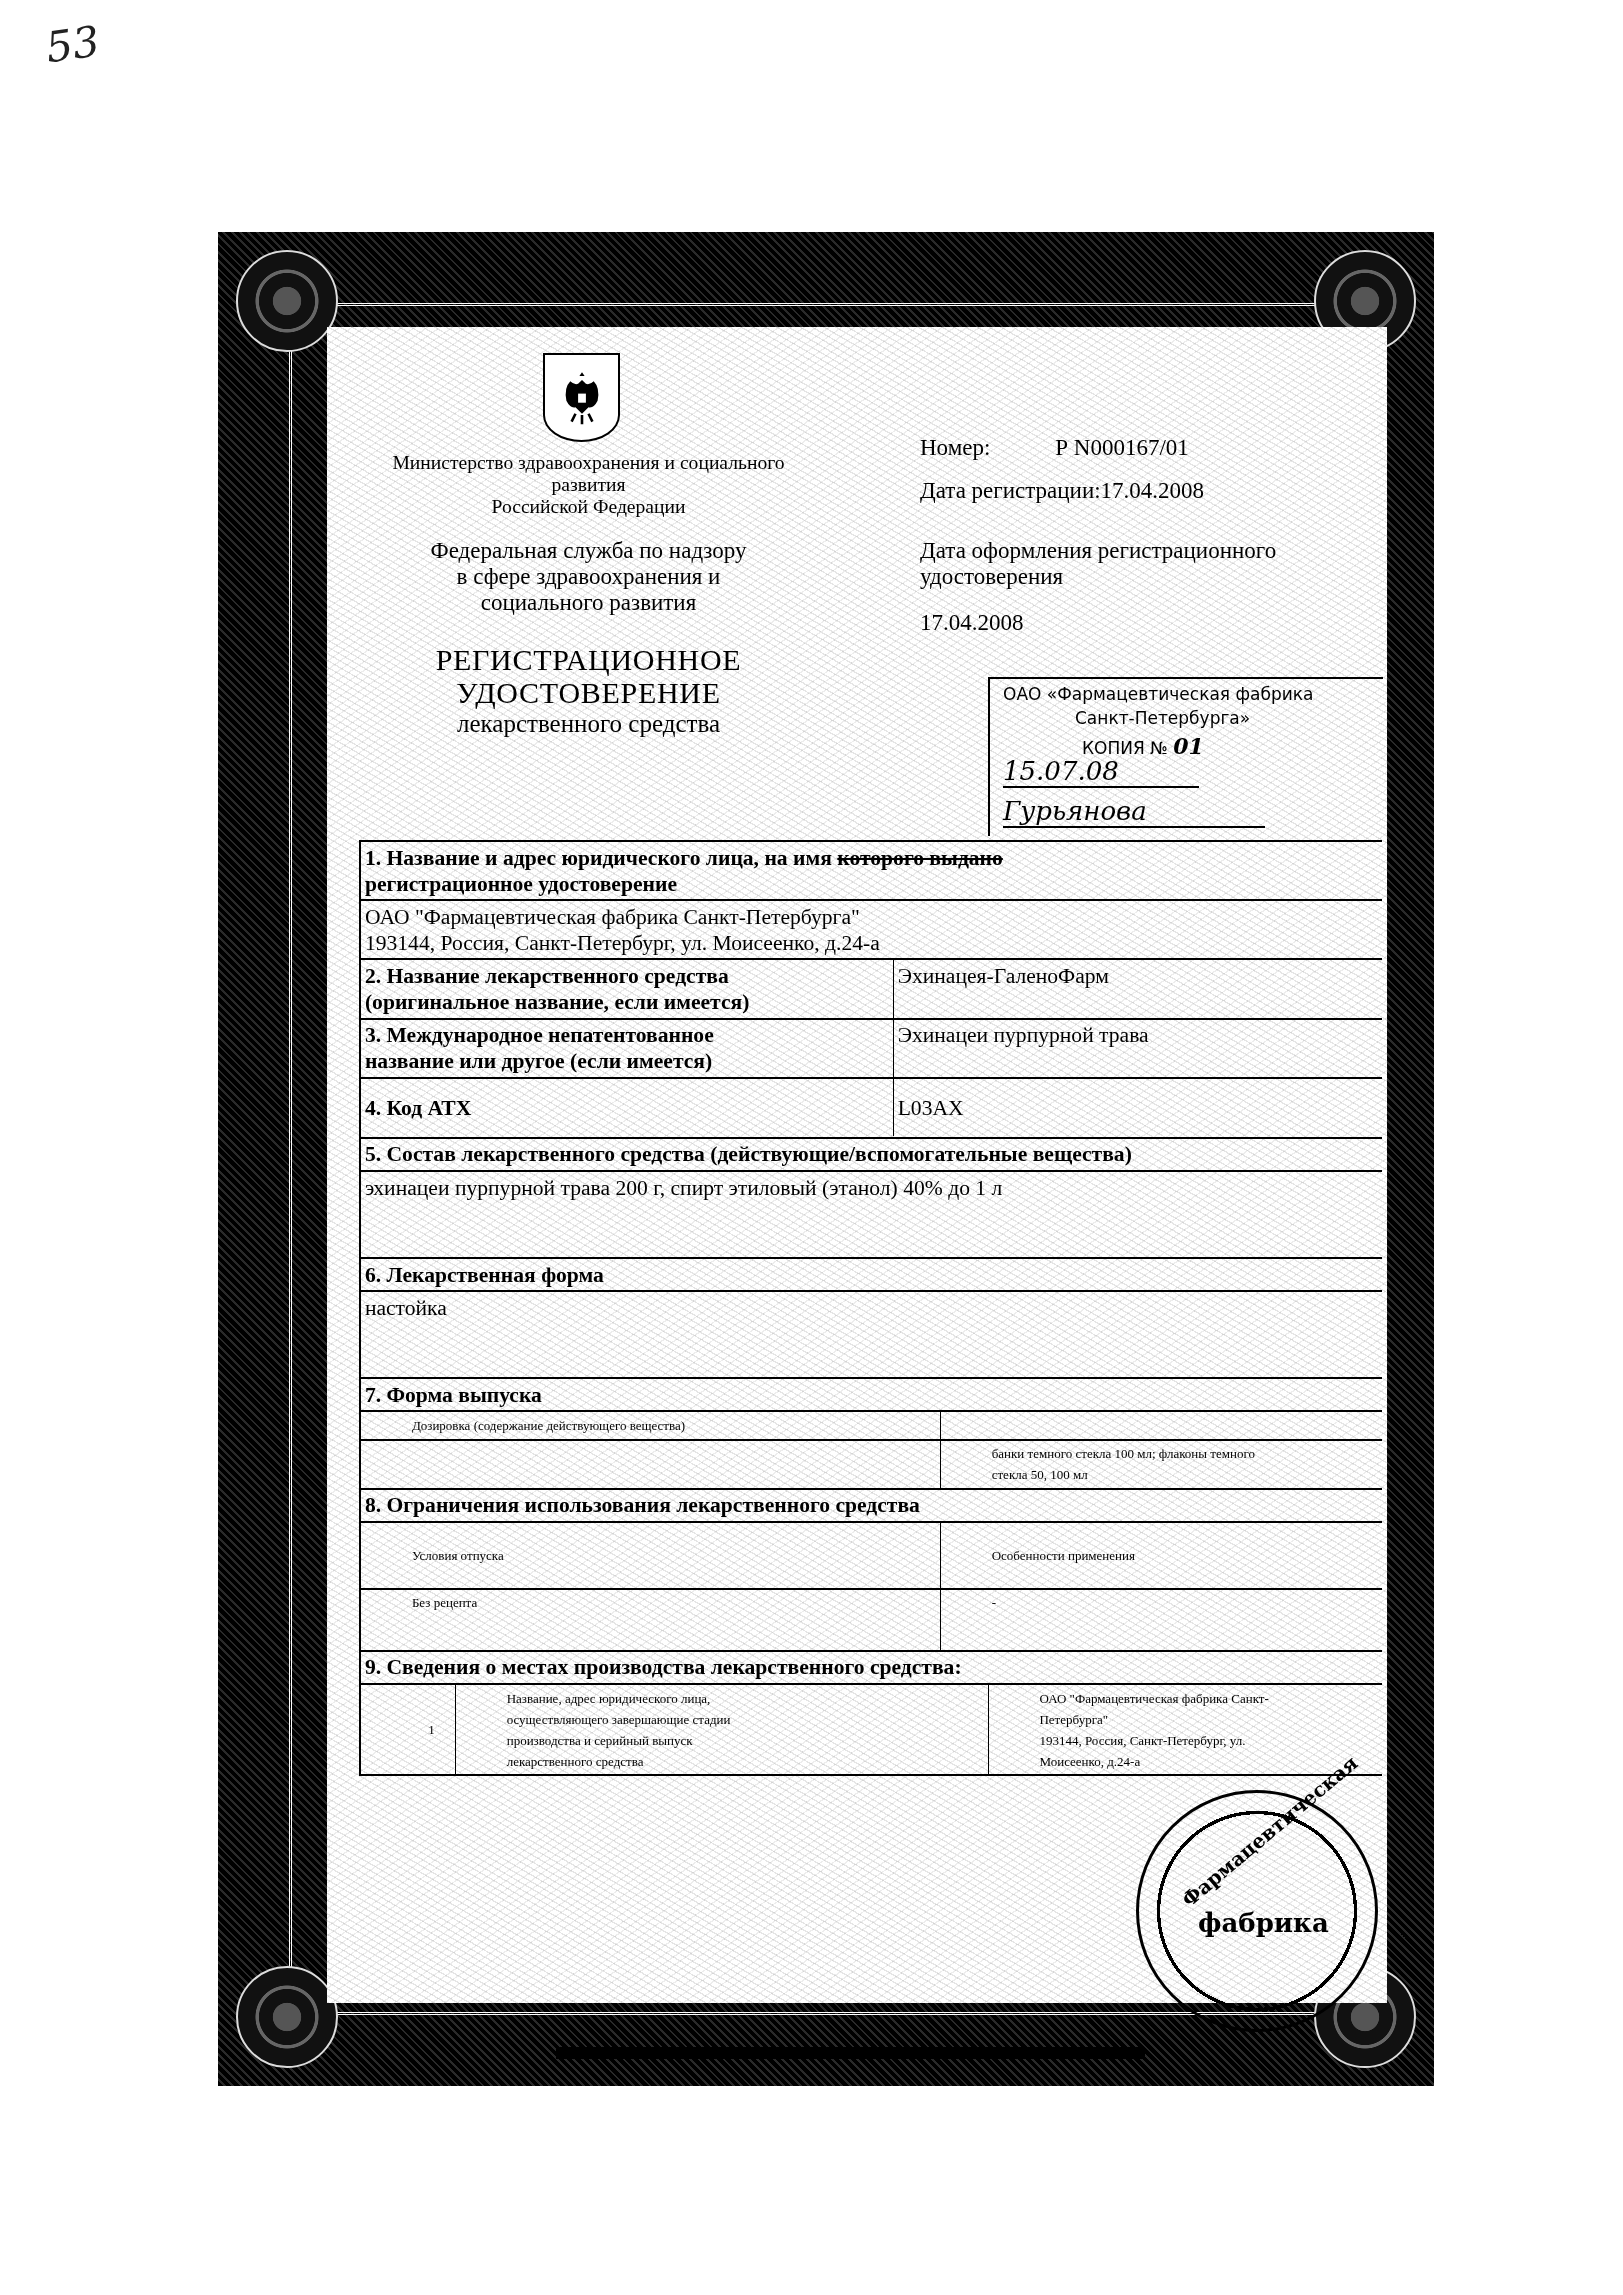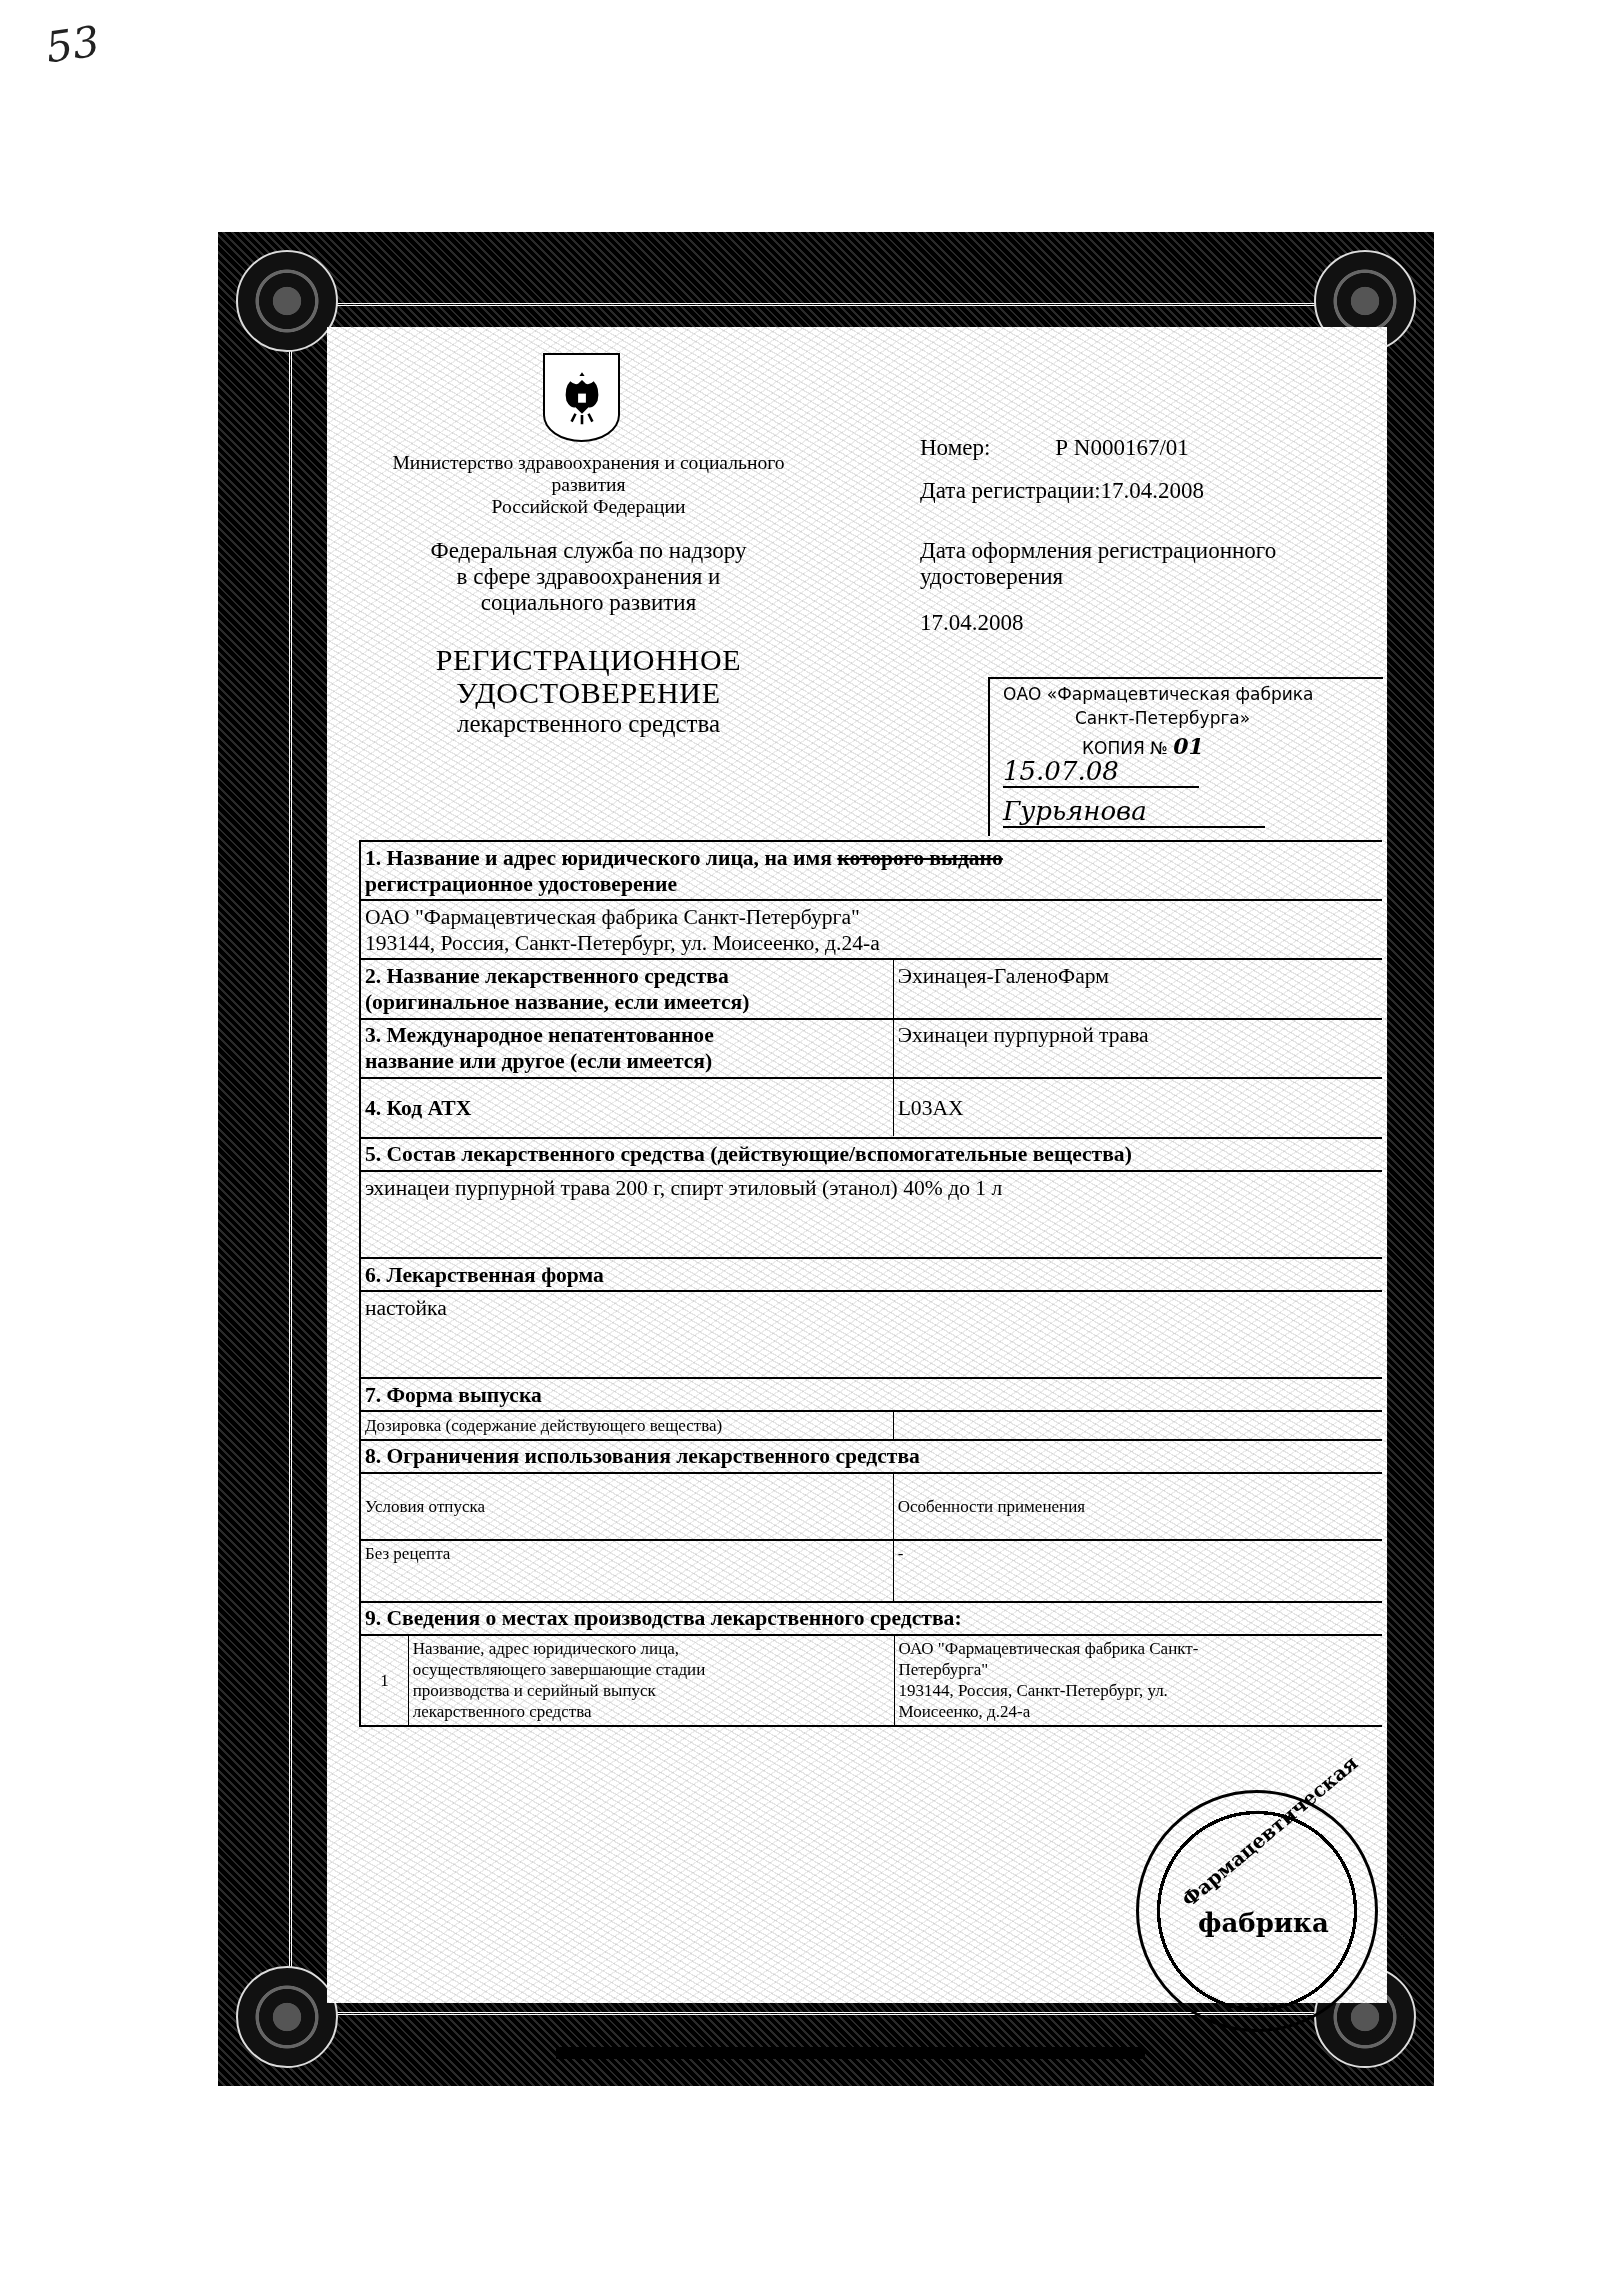--- a/index.html
+++ b/index.html
@@ -32,21 +32,21 @@
   .stamp-copy-num{font-family:"DejaVu Serif",serif;font-style:italic;font-size:22px;font-weight:bold;}
   .stamp-date{position:absolute;left:13px;top:77px;font-size:26px;font-style:italic;font-family:"DejaVu Serif",serif;border-bottom:2px solid #000;width:196px;}
   .stamp-sign{position:absolute;left:13px;top:117px;font-size:26px;font-style:italic;font-family:"DejaVu Serif",serif;border-bottom:2px solid #000;width:262px;}
   .sheet{position:absolute;left:359px;top:840px;width:1021px;border-left:2px solid #000;}
   .row{border-bottom:2.6px solid #000;display:flex;}
   .row.top{border-top:2.6px solid #000;}
   .cell{padding:2.6px 3.9px;font-size:21.6px;line-height:26px;}
   .bold{font-weight:bold;}
   .col-l{width:524px;border-right:1.3px solid #000;}
   .col-r{flex:1;}
-  .small{font-size:17px;line-height:21px;}
+  .small{font-size:13px;line-height:21px;margin-left:47px;}
   .italic{}
   .strike{text-decoration:line-through;margin-top:28px;}
   .seal{position:absolute;left:1136px;top:1790px;width:236px;height:236px;border-radius:50%;border:3.9px solid #000;
     background:radial-gradient(circle,transparent 0 58%,#000 58% 60%,transparent 60%);}
   .seal-text{position:absolute;left:1198px;top:1908px;font-size:26px;font-weight:bold;font-family:"DejaVu Serif",serif;}
   .seal-arc{position:absolute;left:1159px;top:1820px;font-size:19.6px;font-weight:bold;transform:rotate(-40deg);font-family:"DejaVu Serif",serif;}
   .printer-line{position:absolute;left:556px;top:2047px;width:589px;height:11.8px;background:#000;color:#fff;font-size:7.9px;font-family:"DejaVu Sans",sans-serif;overflow:hidden;white-space:nowrap;}
 </style>
 </head>
 <body>
@@ -165,20 +165,27 @@
   <div class="row" style="height:85px;">
     <div class="cell">настойка</div>
   </div>
 
   <div class="row">
     <div class="cell bold">7. Форма выпуска</div>
   </div>
   <div class="row">
     <div class="cell small col-l">Дозировка (содержание действующего вещества)</div>
   </div>
+  <div class="row">
+    <div class="cell small col-l"></div>
+    <div class="cell small col-r">
+      <div>банки темного стекла 100 мл; флаконы темного</div>
+      <div>стекла 50, 100 мл</div>
+    </div>
+  </div>
 
   <div class="row">
     <div class="cell bold">8. Ограничения использования лекарственного средства</div>
   </div>
   <div class="row" style="height:65px;align-items:center;">
     <div class="cell small italic col-l" style="height:60px;display:flex;align-items:center;">Условия отпуска</div>
     <div class="cell small italic col-r">Особенности применения</div>
   </div>
   <div class="row" style="height:60px;">
     <div class="cell small col-l">Без рецепта</div>

